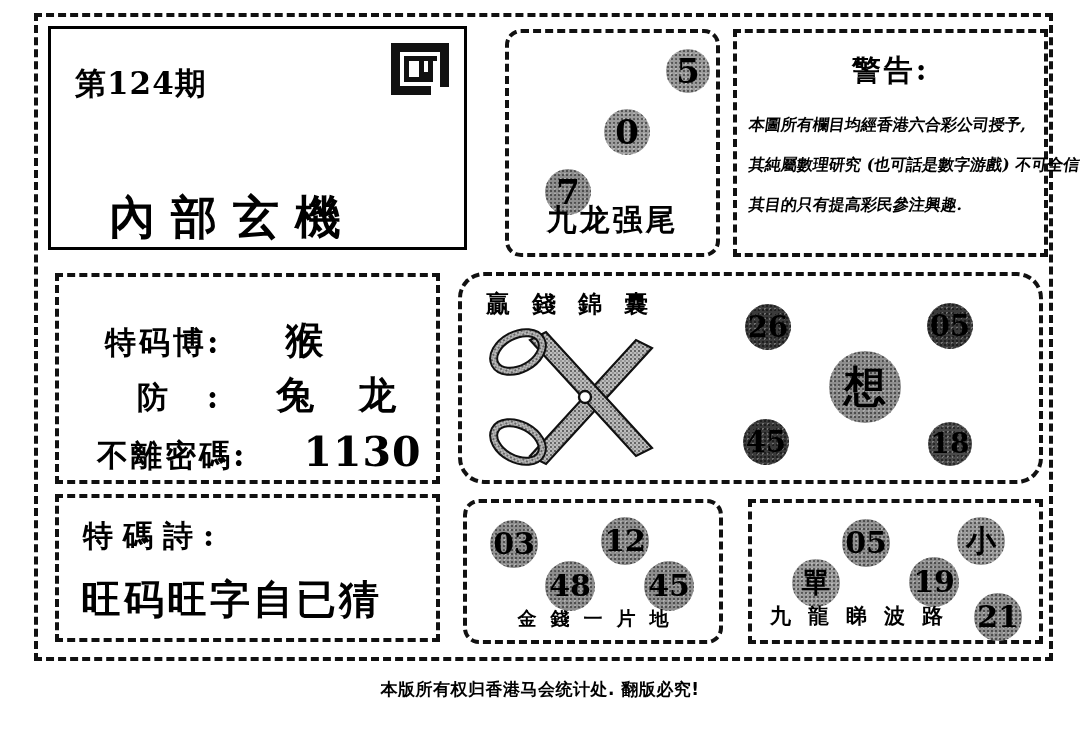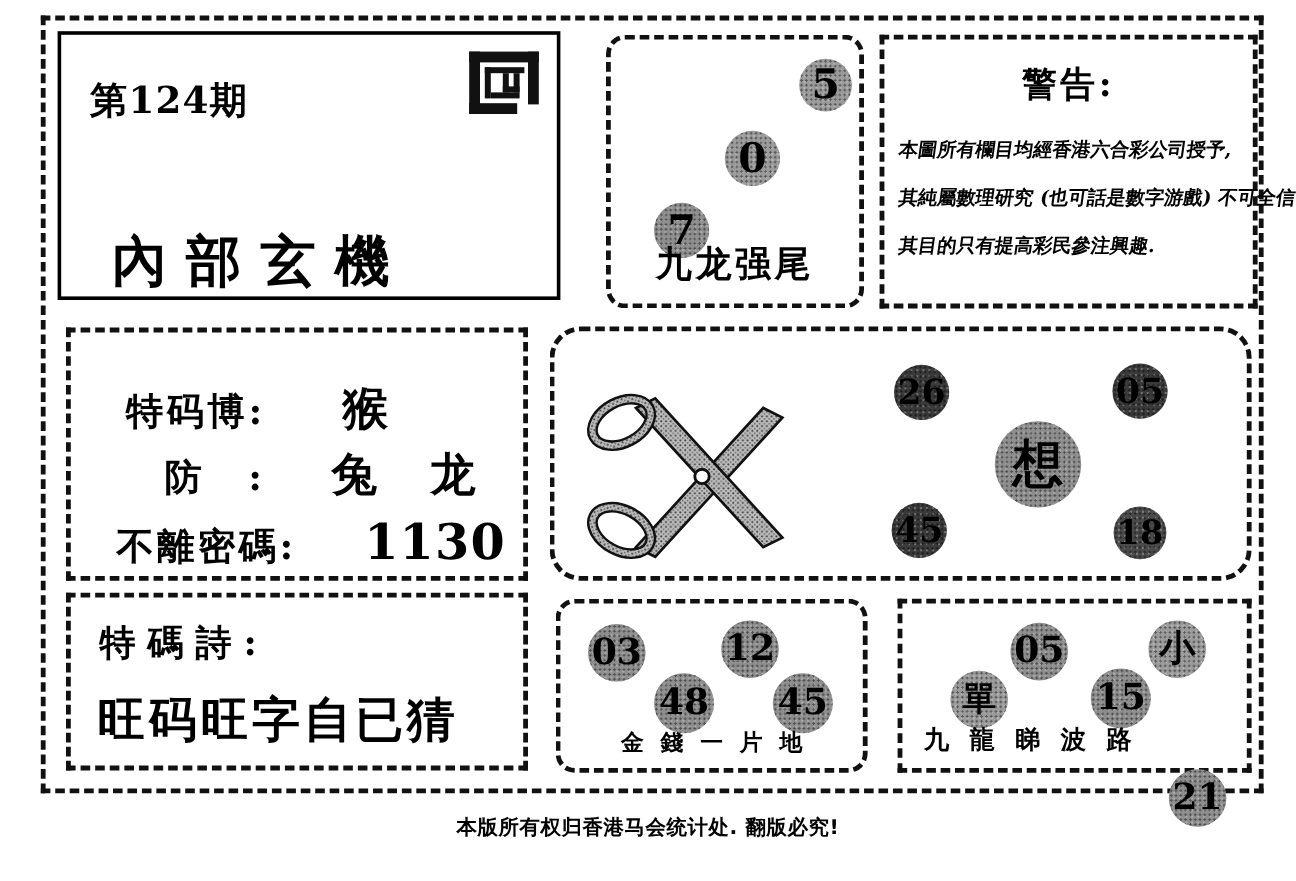--- a/index.html
+++ b/index.html
@@ -77,21 +77,21 @@
     left: 42px;
     width: 330px;
     text-align: left;
     font-family: "DejaVu Serif", "Liberation Serif", serif;
     font-weight: bold;
     font-size: 46px;
     letter-spacing: 16px;
     white-space: nowrap;
   }
   #title-line-1 { top: 86px; }
-  #title-line-2 { top: 158px; }
+  #title-line-2 { top: 158px; margin-left: 16px; }
 
   
   .seal {
     position: absolute;
     right: 13px;
     top: 12px;
     width: 62px;
     height: 62px;
   }
 
@@ -386,20 +386,21 @@
   </div>
 
   <div class="panel panel-dash" id="warn-panel">
     <div id="warn-title">警告:</div>
     <div class="warn-line" id="warn-line-1">本圖所有欄目均經香港六合彩公司授予,</div>
     <div class="warn-line" id="warn-line-2">其純屬數理研究 (也可話是數字游戲) 不可全信</div>
     <div class="warn-line" id="warn-line-3">其目的只有提高彩民參注興趣.</div>
   </div>
 
   <div class="panel panel-dash-round" id="pouch-panel">
+    <div id="pouch-caption">贏錢錦囊</div>
     <svg id="scissors" viewBox="0 0 200 148">
       <defs>
         <pattern id="grain" width="4" height="4" patternUnits="userSpaceOnUse">
           <rect width="4" height="4" fill="#bdbdbd"></rect>
           <circle cx="1" cy="1" r="0.9" fill="#3c3c3c"></circle>
           <circle cx="3" cy="3" r="0.7" fill="#5c5c5c"></circle>
         </pattern>
       </defs>
 
       <polygon points="44,134 150,18 166,26 60,142" fill="url(#grain)" stroke="#111" stroke-width="2.2"></polygon>
@@ -455,23 +456,23 @@
         <div class="ball ball-grey2" style="left: 90px; top: 16px; width: 48px; height: 48px; font-size: 30px;">
           <span>05</span>
         </div>
         <div class="ball ball-grey" style="left: 205px; top: 14px; width: 48px; height: 48px; font-size: 30px;">
           <span>小</span>
         </div>
         <div class="ball ball-grey" style="left: 40px; top: 56px; width: 48px; height: 48px; font-size: 28px;">
           <span>單</span>
         </div>
         <div class="ball ball-grey2" style="left: 157px; top: 54px; width: 50px; height: 50px; font-size: 30px;">
-          <span>15</span>
-        </div>
-        <div class="ball ball-grey2" style="left: 222px; top: 90px; width: 48px; height: 48px; font-size: 30px; margin-top: 48px;">
+          <span>19</span>
+        </div>
+        <div class="ball ball-grey2" style="left: 222px; top: 90px; width: 48px; height: 48px; font-size: 30px;">
           <span>21</span>
         </div>
       </div>
     <div id="road-caption">九龍睇波路</div>
   </div>
 
   <div id="footer">本版所有权归香港马会统计处. 翻版必究!</div>
 
 </div>
 

